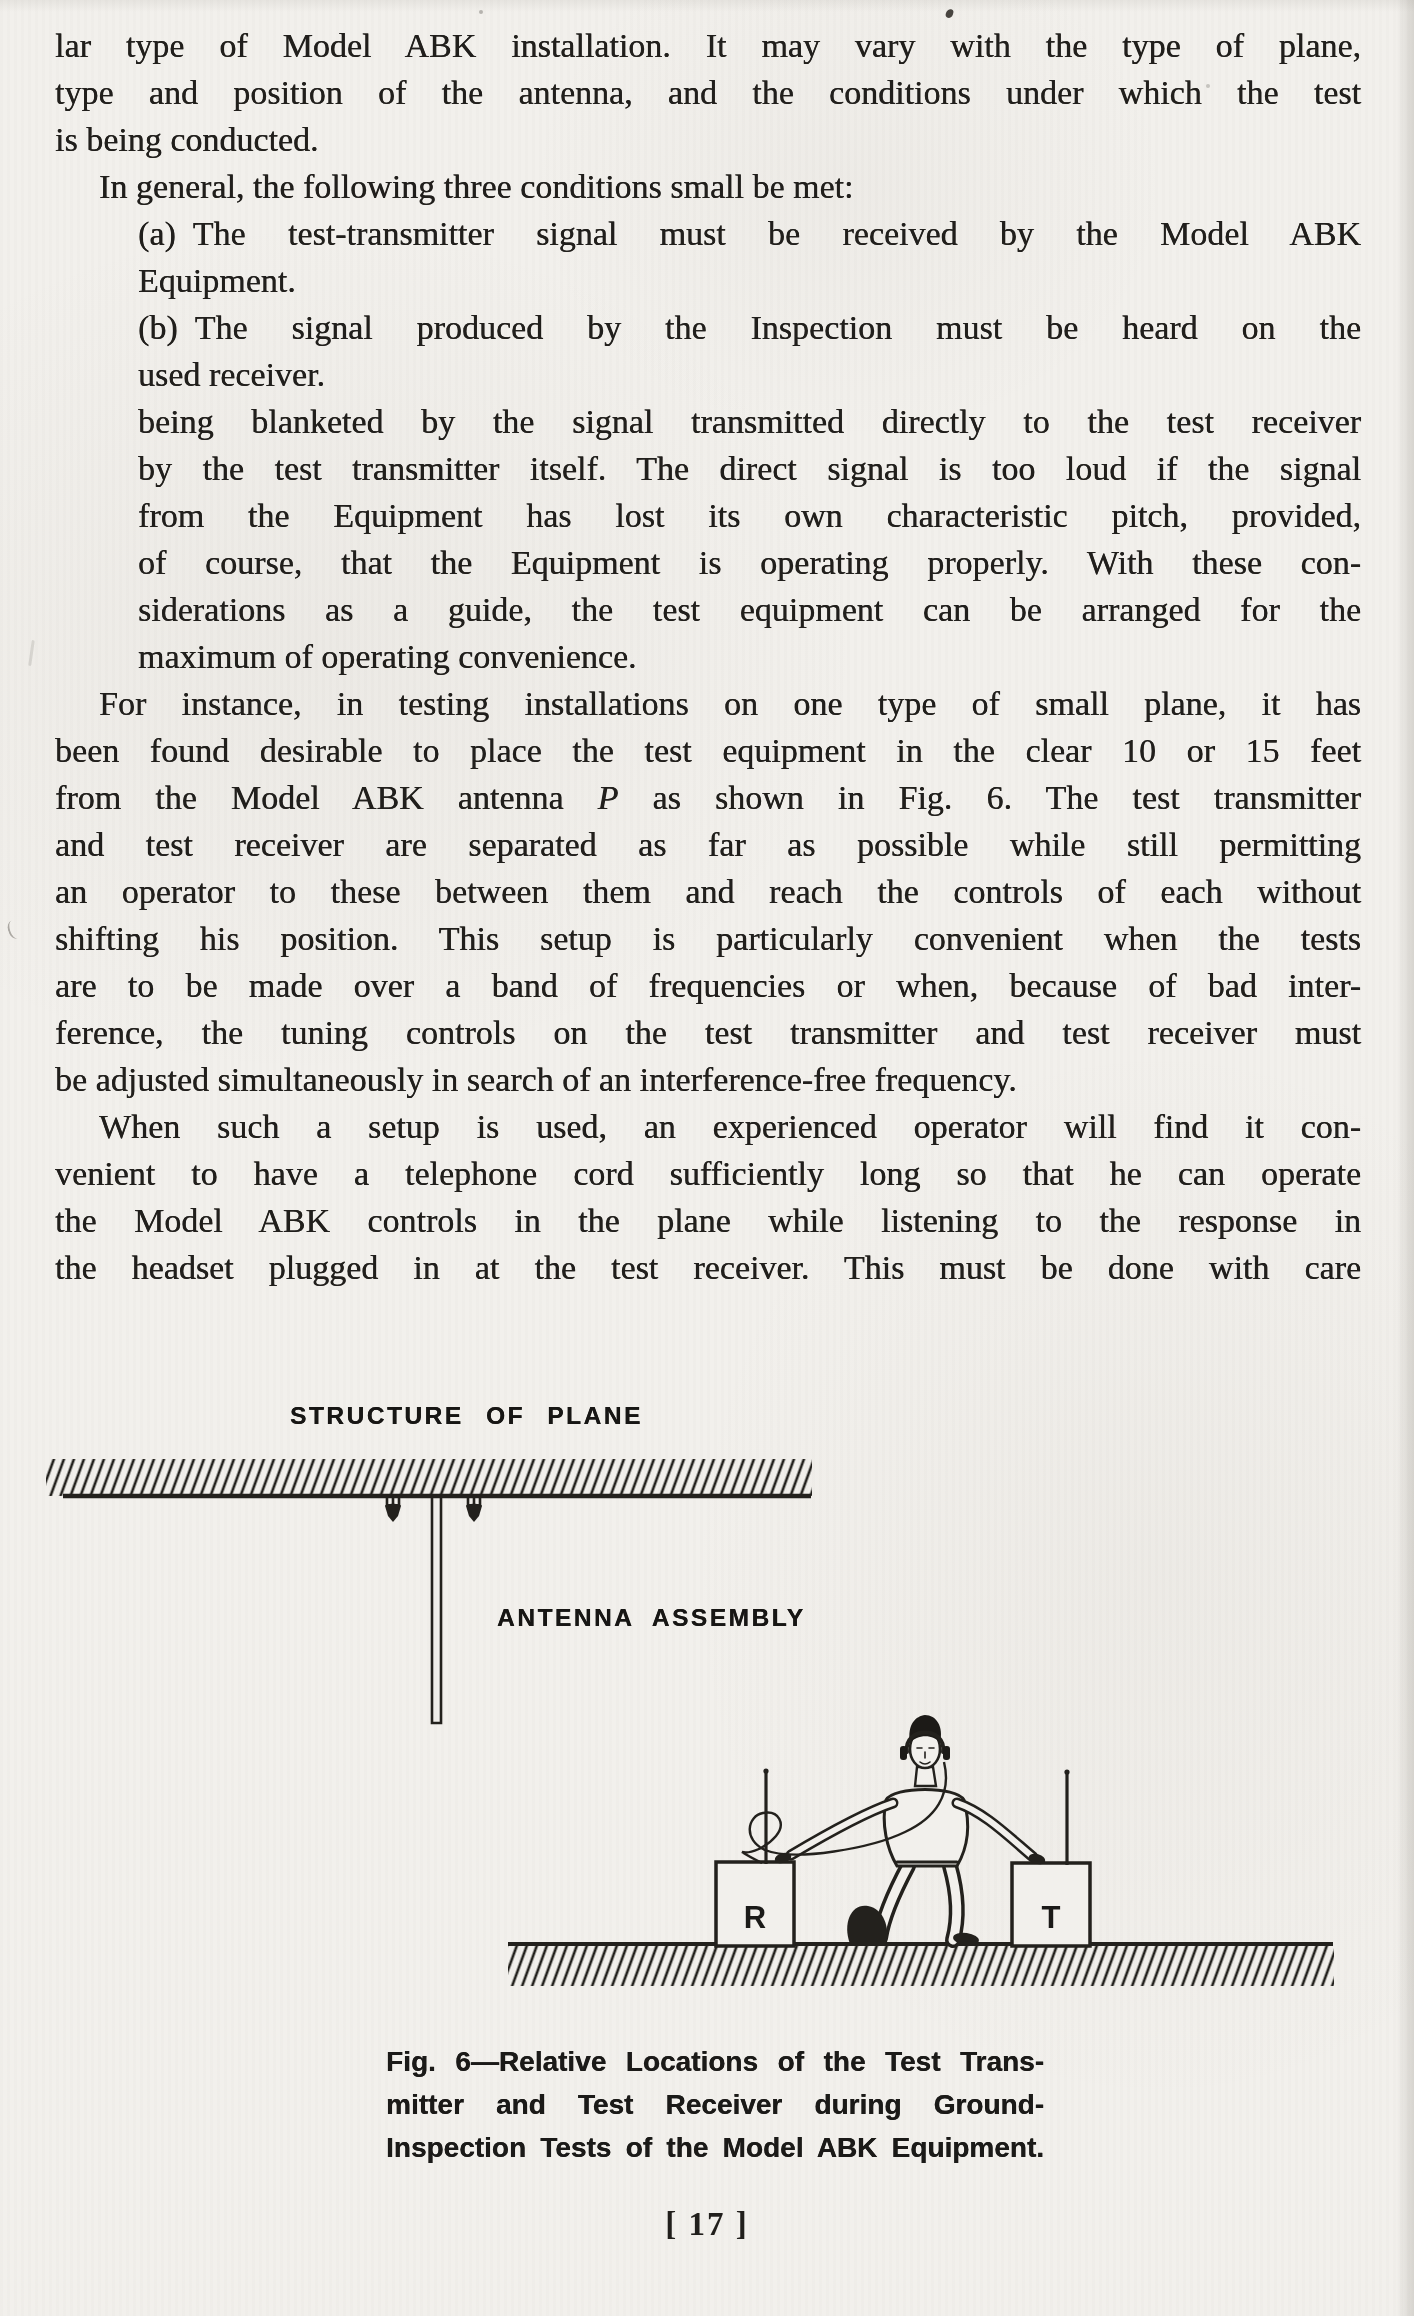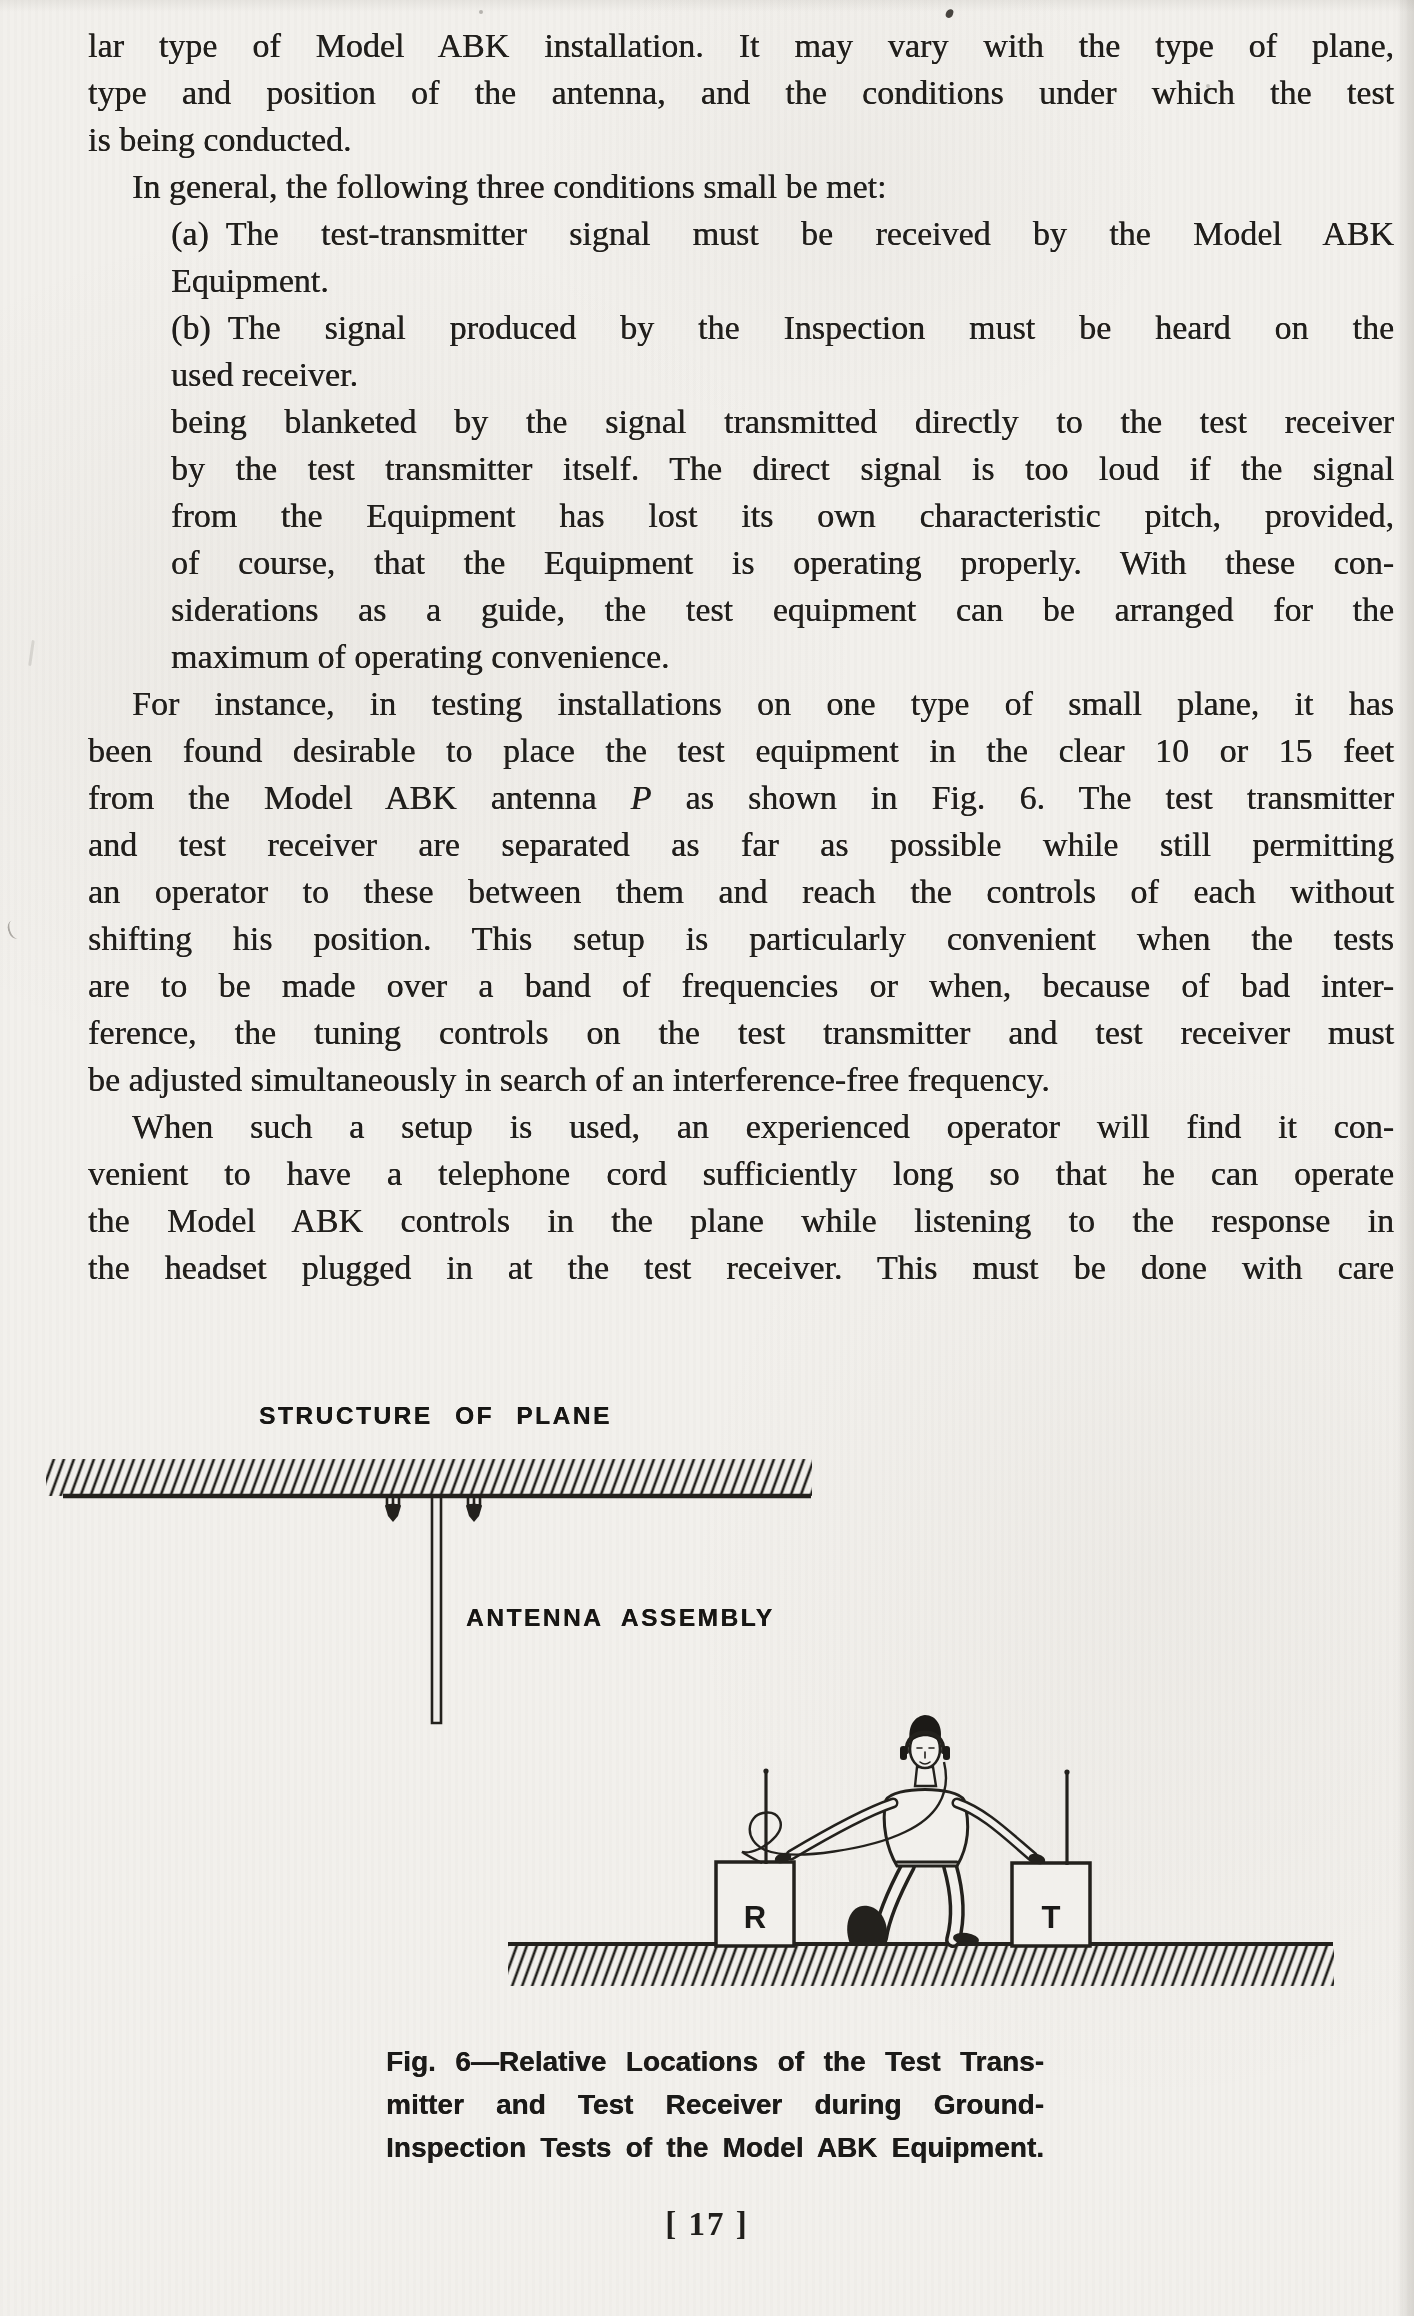--- a/index.html
+++ b/index.html
@@ -14,32 +14,33 @@
     font-family:"Liberation Serif", serif;
     color:#211f1c;
   }
   .page::before{content:"";position:absolute;right:0;top:0;width:18px;height:100%;
     background:linear-gradient(to left, rgba(90,85,75,0.18), rgba(90,85,75,0));pointer-events:none;}
   .page::after{content:"";position:absolute;left:0;top:0;width:100%;height:12px;
     background:linear-gradient(to bottom, rgba(90,85,75,0.08), rgba(90,85,75,0));pointer-events:none;}
 
   .bodytext{
     position:absolute;left:55px;top:22px;width:1306px;
-    font-size:34px;line-height:47px;font-weight:400;margin-left:33px;
+    font-size:34px;line-height:47px;font-weight:400;
   }
   .ln{height:47px;text-shadow:0.35px 0 0 currentColor;}
   .j{text-align:justify;text-align-last:justify;}
   .ind{padding-left:44px;}
   .li{padding-left:83px;}
   .it{font-style:italic;}
 
   .figlabel{
     position:absolute;font-family:"Liberation Sans", sans-serif;font-weight:700;
     font-size:24.5px;color:#171614;letter-spacing:2.5px;white-space:nowrap;
     text-shadow:0.3px 0 0 currentColor;
+    margin-left:31px;
   }
   #structure-label{left:259px;top:1402px;word-spacing:13px;}
   #antenna-label{left:466px;top:1604px;word-spacing:10px;}
 
   .figsvg{position:absolute;left:0;top:0;width:1414px;height:2316px;}
 
   .caption{
     position:absolute;left:386px;top:2040px;width:658px;
     font-family:"Liberation Sans", sans-serif;font-weight:700;
     font-size:28px;line-height:43px;color:#1b1a18;

